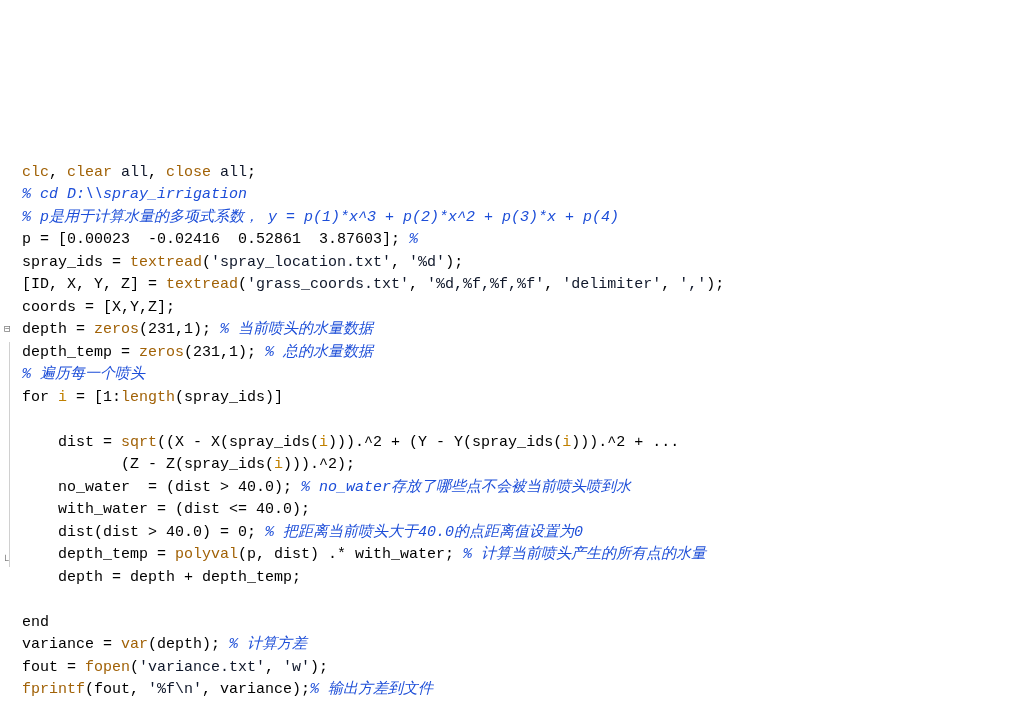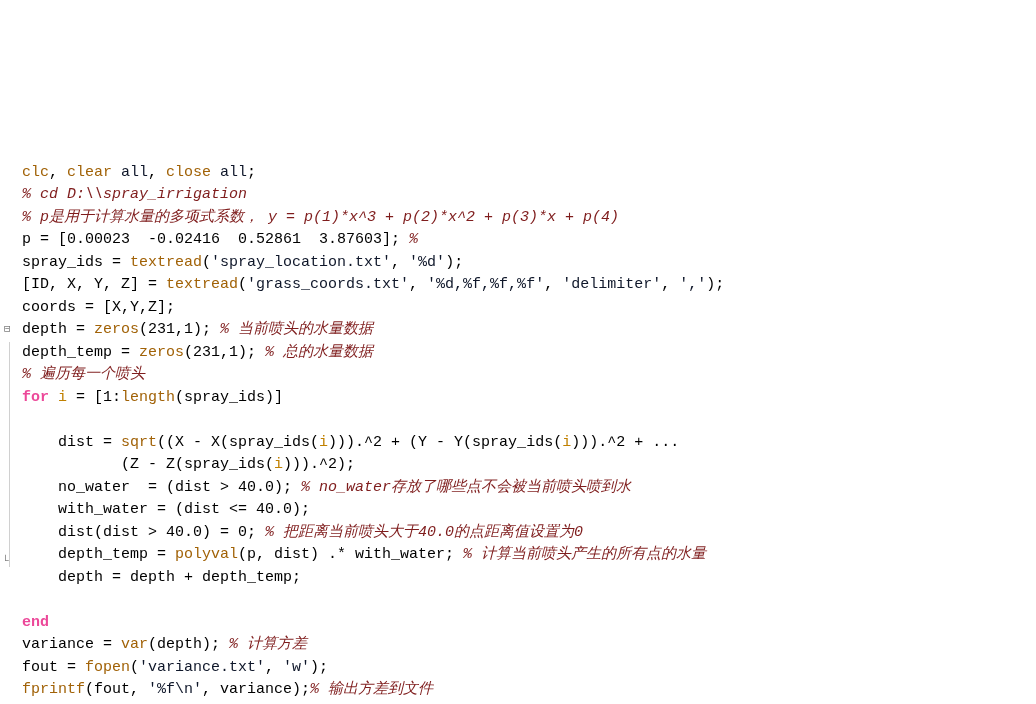--- a/index.html
+++ b/index.html
@@ -31,24 +31,24 @@
     color: #808080;
     line-height: 1;
   }
   .fold-line {
     position: absolute;
     left: 3px;
     width: 0;
     border-left: 1px solid #d0d0d0;
   }
   .line { display: block; }
-  .kw   { color: #ec4899; font-weight: bold; }   
+  .kw   { color: #000000; font-weight: normal; }   
   .fn   { color: #a16207; }                       
   .str  { color: #0f172a; }                       
-  .cmt  { color: #7f1d1d; font-style: italic; }   
+  .cmt  { color: #1d4ed8; font-style: italic; }   
   .idx  { color: #c08000; }                       
 </style>
 </head>
 <body>
 
 
 
 <div class="code-container">
   <div class="gutter"><div class="fold-mark" style="top: 230px;">⊟</div><div class="fold-line" style="top: 247.5px; height: 225px;"></div><div class="fold-mark" style="top: 462px; left: -4px;">└</div></div>
   <div id="code-lines"><span class="line"><span class="fn">clc</span><span>, </span><span class="fn">clear </span><span class="str">all</span><span>, </span><span class="fn">close </span><span class="str">all</span><span>;</span></span><span class="line"><span class="cmt">% cd D:\\spray_irrigation</span></span><span class="line"><span class="cmt">% p是用于计算水量的多项式系数， y = p(1)*x^3 + p(2)*x^2 + p(3)*x + p(4)</span></span><span class="line"><span>p = [0.00023  -0.02416  0.52861  3.87603]; </span><span class="cmt">%</span></span><span class="line"><span>spray_ids = </span><span class="fn">textread</span><span>(</span><span class="str">'spray_location.txt'</span><span>, </span><span class="str">'%d'</span><span>);</span></span><span class="line"><span>[ID, X, Y, Z] = </span><span class="fn">textread</span><span>(</span><span class="str">'grass_coords.txt'</span><span>, </span><span class="str">'%d,%f,%f,%f'</span><span>, </span><span class="str">'delimiter'</span><span>, </span><span class="str">','</span><span>);</span></span><span class="line"><span>coords = [X,Y,Z];</span></span><span class="line"><span>depth = </span><span class="fn">zeros</span><span>(231,1); </span><span class="cmt">% 当前喷头的水量数据</span></span><span class="line"><span>depth_temp = </span><span class="fn">zeros</span><span>(231,1); </span><span class="cmt">% 总的水量数据</span></span><span class="line"><span class="cmt">% 遍历每一个喷头</span></span><span class="line"><span class="kw">for</span><span> </span><span class="idx">i</span><span> = [1:</span><span class="fn">length</span><span>(spray_ids)]</span></span><span class="line"><span>    </span></span><span class="line"><span>    dist = </span><span class="fn">sqrt</span><span>((X - X(spray_ids(</span><span class="idx">i</span><span>))).^2 + (Y - Y(spray_ids(</span><span class="idx">i</span><span>))).^2 + ...</span></span><span class="line"><span>           (Z - Z(spray_ids(</span><span class="idx">i</span><span>))).^2);</span></span><span class="line"><span>    no_water  = (dist &gt; 40.0); </span><span class="cmt">% no_water存放了哪些点不会被当前喷头喷到水</span></span><span class="line"><span>    with_water = (dist &lt;= 40.0);</span></span><span class="line"><span>    dist(dist &gt; 40.0) = 0; </span><span class="cmt">% 把距离当前喷头大于40.0的点距离值设置为0</span></span><span class="line"><span>    depth_temp = </span><span class="fn">polyval</span><span>(p, dist) .* with_water; </span><span class="cmt">% 计算当前喷头产生的所有点的水量</span></span><span class="line"><span>    depth = depth + depth_temp;</span></span><span class="line"><span>    </span></span><span class="line"><span class="kw">end</span></span><span class="line"><span>variance = </span><span class="fn">var</span><span>(depth); </span><span class="cmt">% 计算方差</span></span><span class="line"><span>fout = </span><span class="fn">fopen</span><span>(</span><span class="str">'variance.txt'</span><span>, </span><span class="str">'w'</span><span>);</span></span><span class="line"><span class="fn">fprintf</span><span>(fout, </span><span class="str">'%f\n'</span><span>, variance);</span><span class="cmt">% 输出方差到文件</span></span><span class="line"><span class="fn">fclose</span><span>(fout);</span></span></div>

